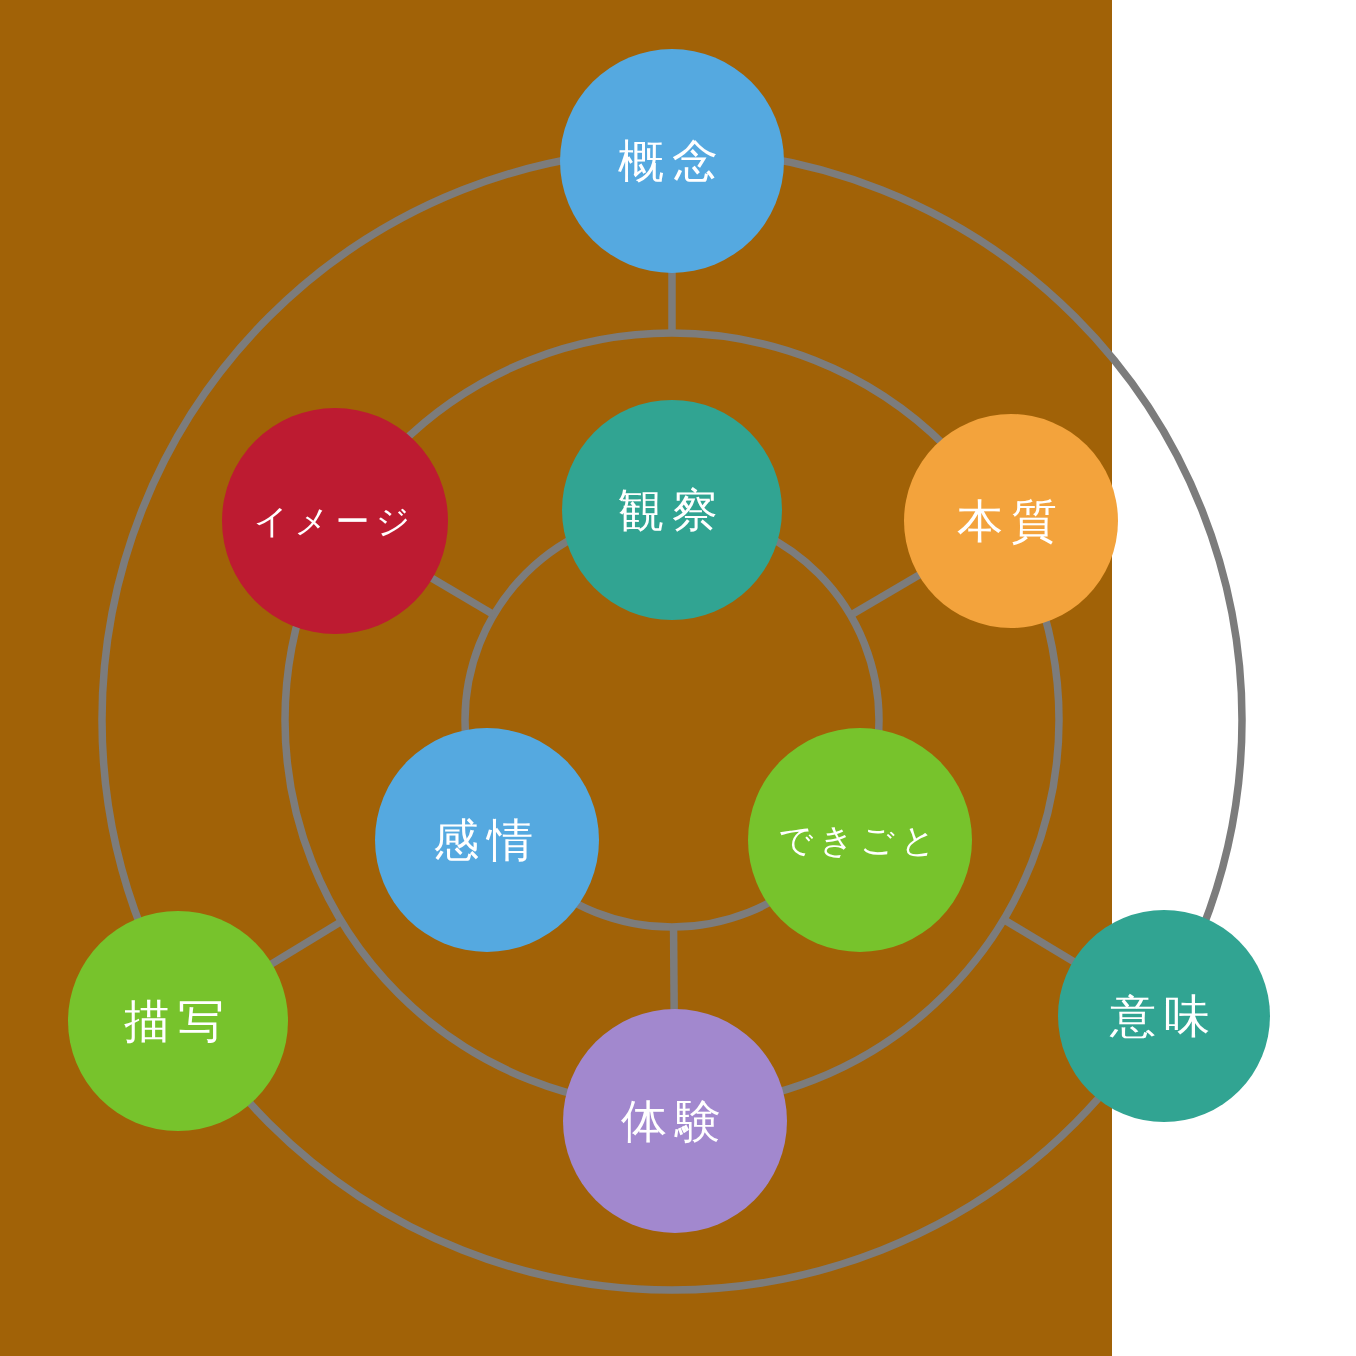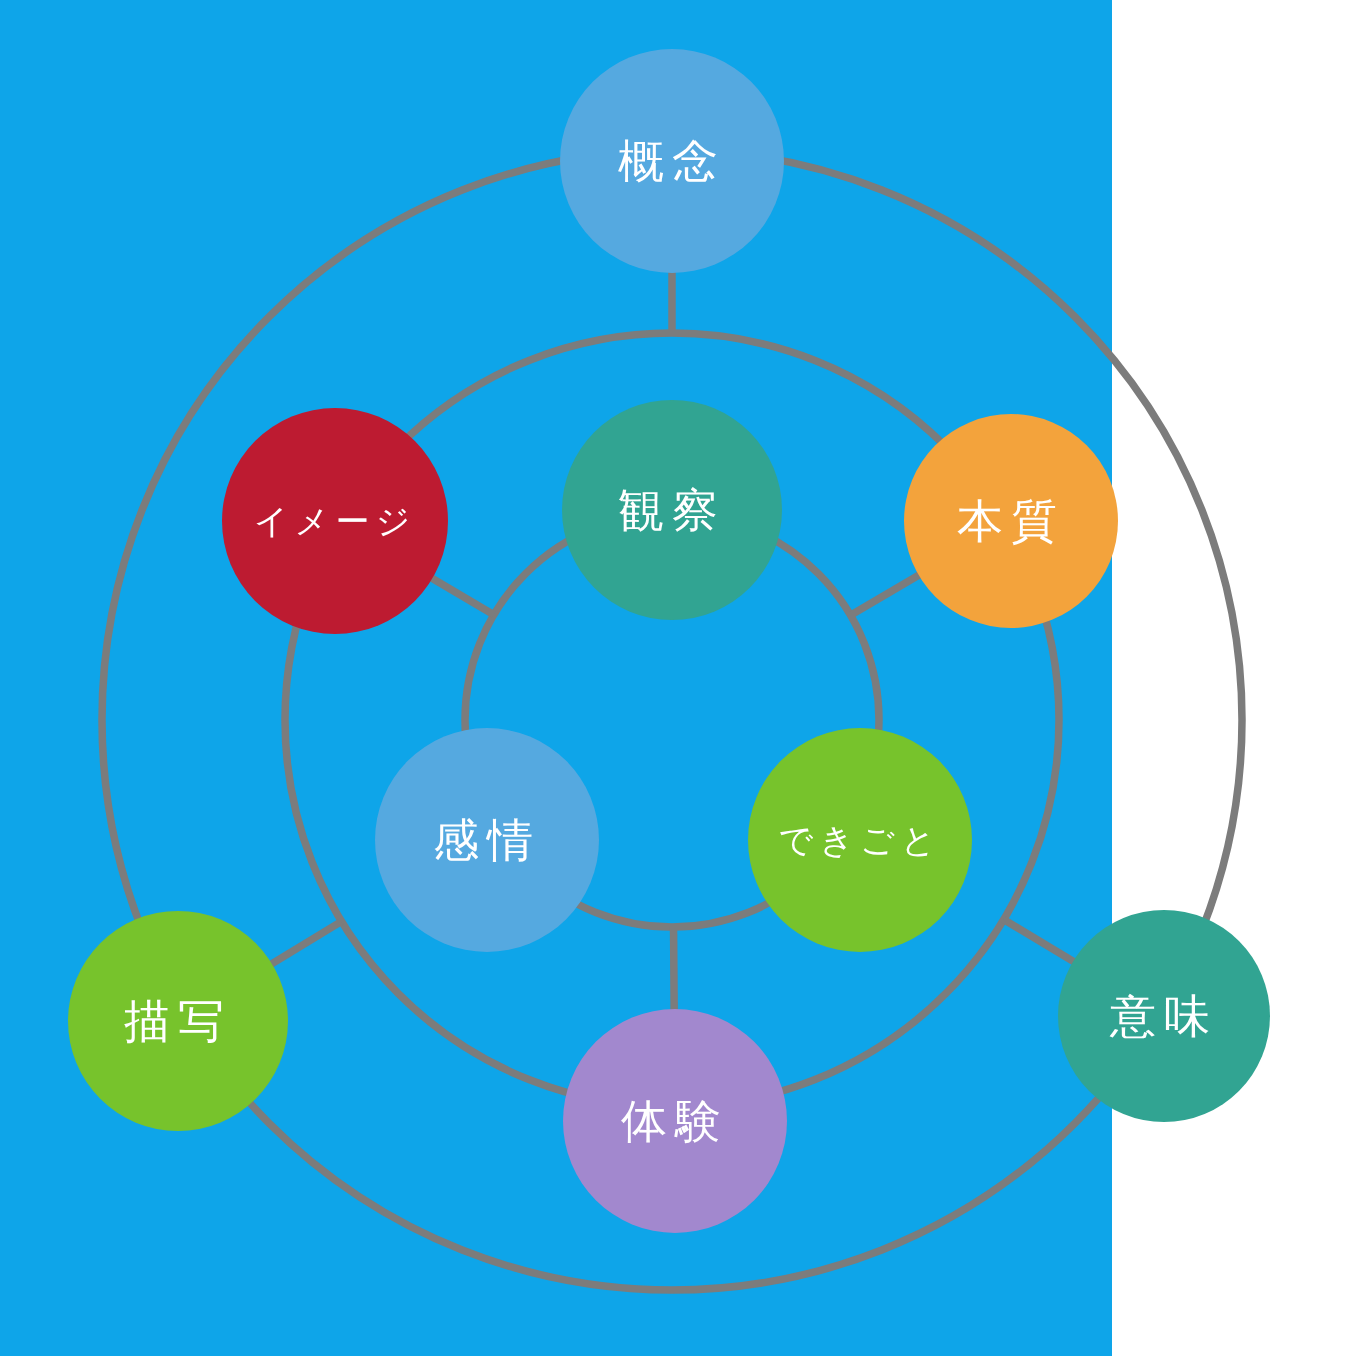--- a/index.html
+++ b/index.html
@@ -8,21 +8,21 @@
     background: #ffffff;
     width: 1356px;
     height: 1356px;
     overflow: hidden;
     font-family: "Liberation Sans", sans-serif;
   }
   #stage {
     position: relative;
     width: 1112px;
     height: 1356px;
-    background: #0ea5e9;
+    background: #a16207;
   }
   svg text {
     font-family: "Liberation Sans", sans-serif;
     fill: #ffffff;
   }
 </style>
 </head>
 <body>
 
 <div id="stage">

